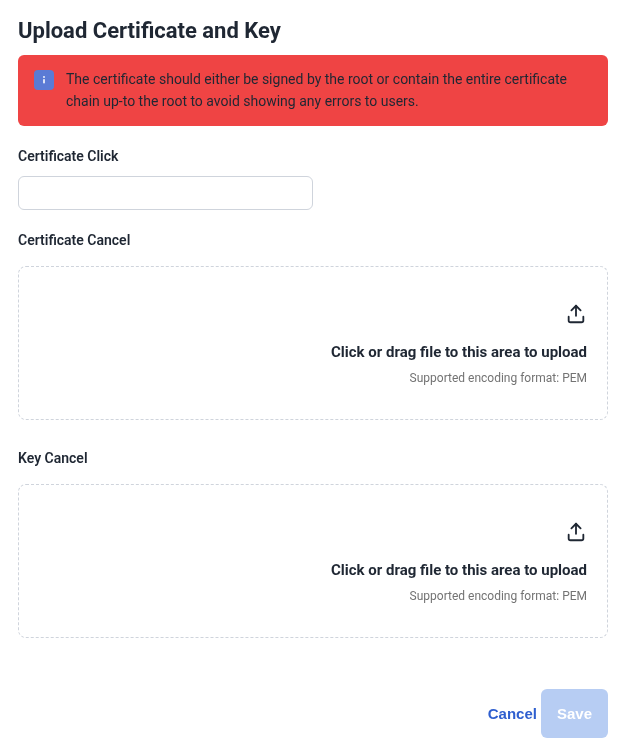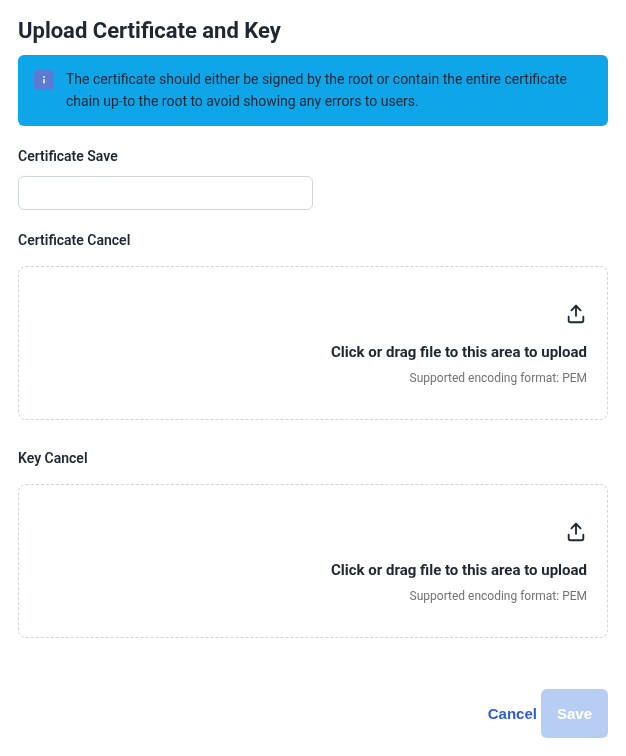--- a/index.html
+++ b/index.html
@@ -16,21 +16,21 @@
       padding: 18px 18px 18px 18px;
       position: relative;
     }
     .title {
       font-size: 22px;
       font-weight: 700;
       color: #1f2733;
       margin-bottom: 12px;
     }
     .info-banner {
-      background: #0ea5e9;
+      background: #ef4444;
       border-radius: 6px;
       padding: 14px 16px;
       display: flex;
       align-items: flex-start;
       gap: 12px;
       margin-bottom: 22px;
     }
     .info-icon-wrap {
       width: 20px;
       height: 20px;
@@ -132,21 +132,21 @@
 <div class="info-banner">
   <div class="info-icon-wrap">
     <svg viewBox="0 0 24 24" fill="none">
       <circle cx="12" cy="6" r="1.8" fill="#ffffff"></circle>
       <rect x="10.4" y="10" width="3.2" height="9" rx="1.5" fill="#ffffff"></rect>
     </svg>
   </div>
   <div class="info-text">The certificate should either be signed by the root or contain the entire certificate chain up-to the root to avoid showing any errors to users.</div>
 </div>
 
-<div class="field-label">Certificate Save</div>
+<div class="field-label">Certificate Click</div>
 <input type="text" class="text-input" value="" style="">
 
 <div class="field-label">Certificate Cancel</div>
 <div class="upload-zone">
   <div class="upload-icon">
     <svg width="22" height="22" viewBox="0 0 24 24" fill="none">
       <path d="M12 3 L12 14" stroke="#1f2733" stroke-width="2" stroke-linecap="round"></path>
       <path d="M7 8 L12 3 L17 8" stroke="#1f2733" stroke-width="2" stroke-linecap="round" stroke-linejoin="round"></path>
       <path d="M4 15 L4 19 C4 20.1 4.9 21 6 21 L18 21 C19.1 21 20 20.1 20 19 L20 15" stroke="#1f2733" stroke-width="2" stroke-linecap="round"></path>
     </svg>

